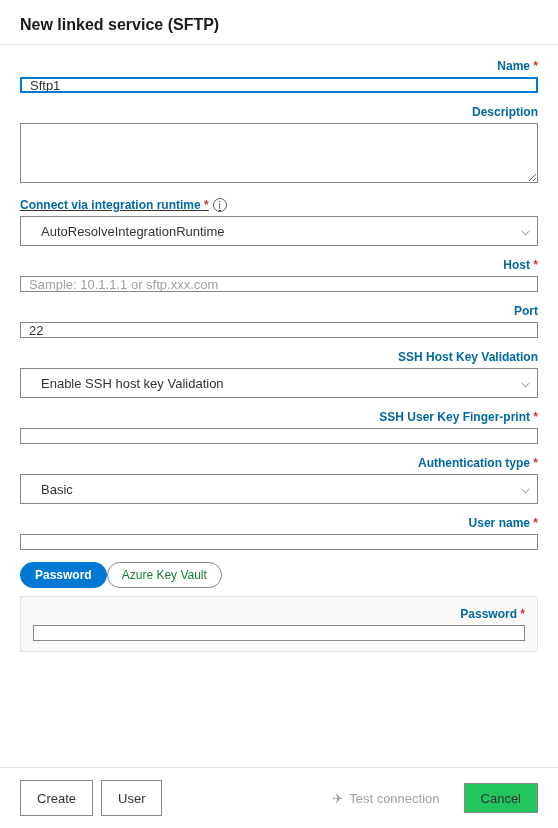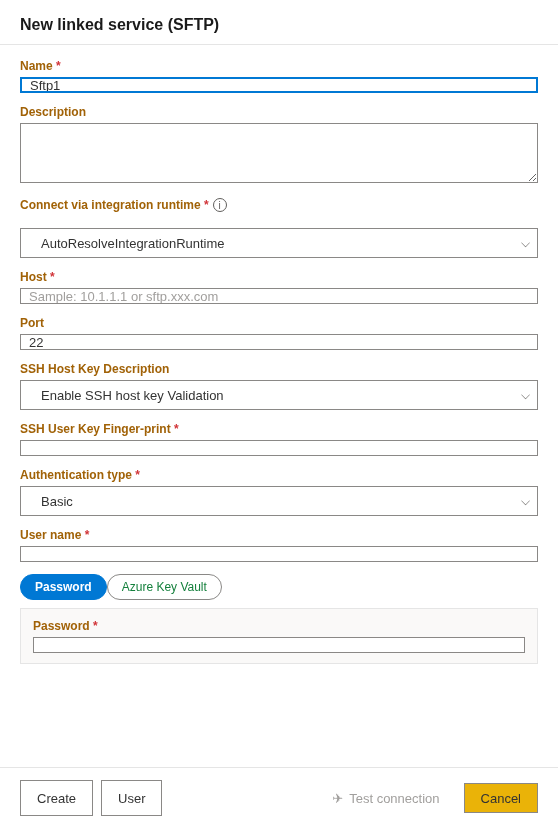--- a/index.html
+++ b/index.html
@@ -37,22 +37,23 @@
     }
 
     .form-group {
       margin-bottom: 12px;
     }
 
     .form-label {
       display: block;
       font-size: 12px;
       font-weight: 600;
-      color: #a16207;
+      color: #0369a1;
       margin-bottom: 4px;
+      text-align: right;
     }
 
     .required::after {
       content: ' *';
       color: #d13438;
     }
 
     .form-input {
       width: 100%;
       height: 16px;
@@ -106,21 +107,22 @@
       transform: translateY(-50%);
       pointer-events: none;
       color: #605e5c;
       font-size: 12px;
     }
 
     .label-row {
       display: flex;
       align-items: center;
       gap: 4px;
-      margin-bottom: 16px;
+      margin-bottom: 4px;
+      text-decoration: underline;
     }
 
     .info-icon {
       width: 14px;
       height: 14px;
       border-radius: 50%;
       border: 1px solid #605e5c;
       display: inline-flex;
       align-items: center;
       justify-content: center;
@@ -229,21 +231,21 @@
       border: none;
       cursor: pointer;
       font-size: 13px;
       display: flex;
       align-items: center;
       gap: 6px;
     }
 
     .btn-cancel {
       padding: 5px 16px;
-      background: #eab308;
+      background: #22c55e;
       color: #333;
       border: 1px solid #8a8886;
       cursor: pointer;
       font-size: 13px;
       height: 30px;
     }
 
     input::placeholder {
       color: #a19f9d;
     }
@@ -286,21 +288,21 @@
       <label class="form-label required">Host</label>
       <input type="text" class="form-input" placeholder="Sample: 10.1.1.1 or sftp.xxx.com" style="">
     </div>
 
     <div class="form-group">
       <label class="form-label">Port</label>
       <input type="text" class="form-input" value="22" style="">
     </div>
 
     <div class="form-group">
-      <label class="form-label">SSH Host Key Description</label>
+      <label class="form-label">SSH Host Key Validation</label>
       <div class="form-select-wrapper">
         <select class="form-select">
           <option>Enable SSH host key Validation</option>
         </select>
         <span class="select-chevron">⌵</span>
       </div>
     </div>
 
     <div class="form-group">
       <label class="form-label required">SSH User Key Finger-print</label>

